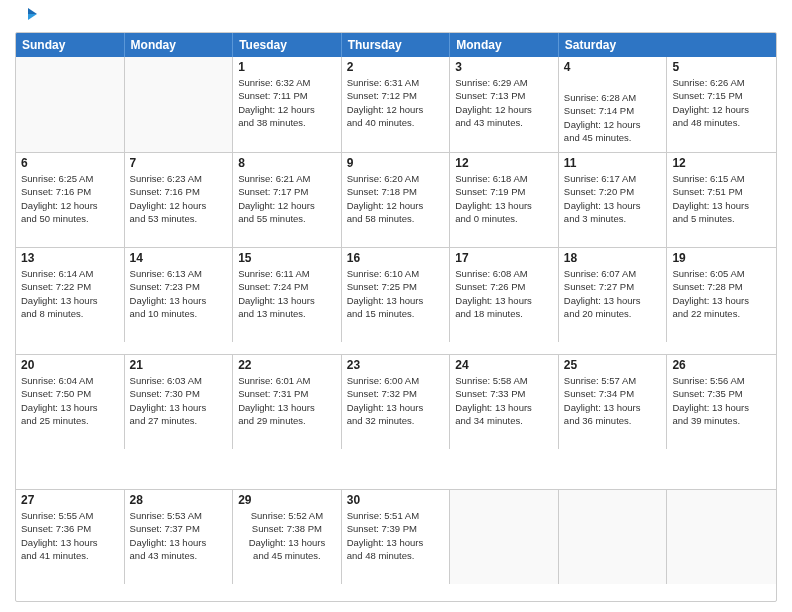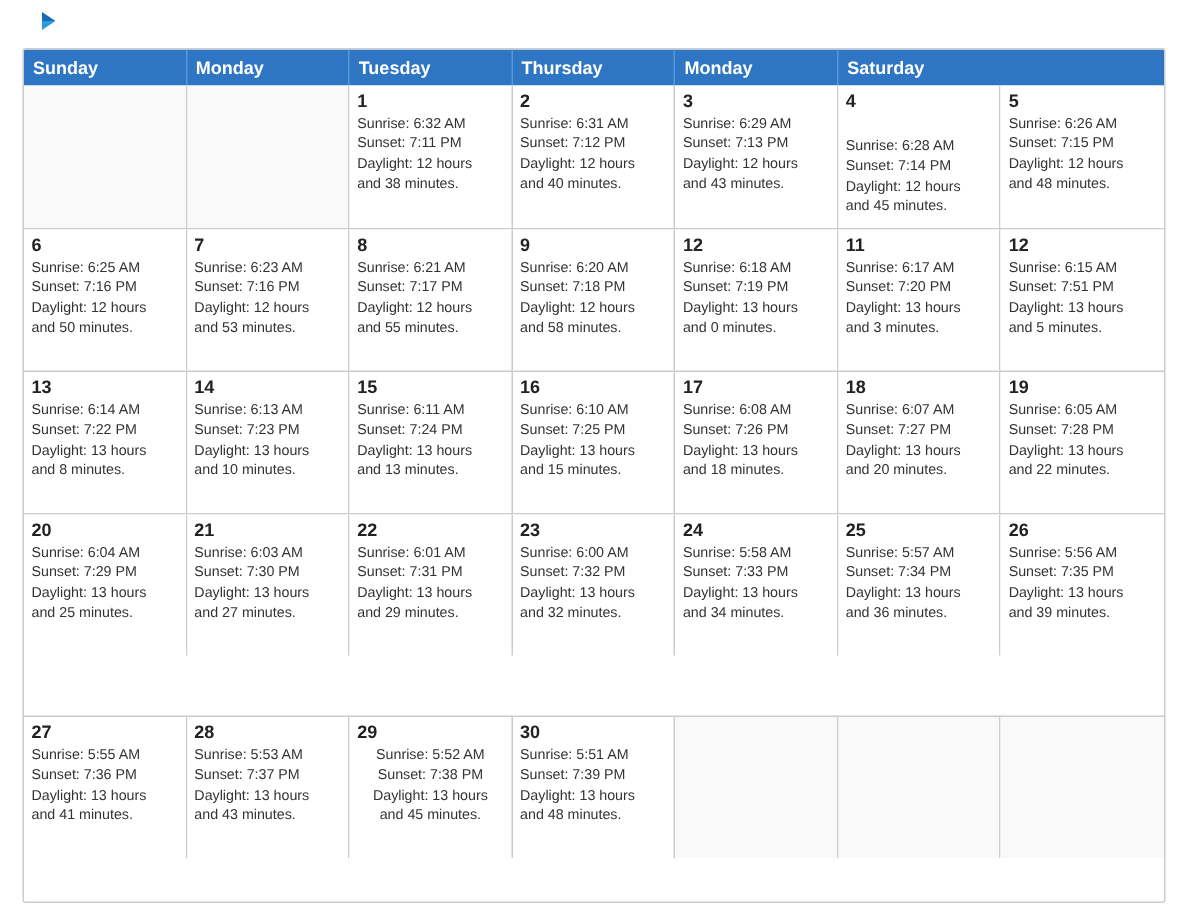--- a/index.html
+++ b/index.html
@@ -271,25 +271,25 @@
 and 20 minutes.</div>
           </div>
           <div class="cal-cell">
             <div class="day-num">19</div>
             <div class="day-info" style="white-space: pre-line;">Sunrise: 6:05 AM
 Sunset: 7:28 PM
 Daylight: 13 hours
 and 22 minutes.</div>
           </div>
         </div>
-        <div class="cal-row" style="min-height: 95px;">
+        <div class="cal-row" style="min-height: 95px; margin-top: 12px;">
           <div class="cal-cell">
             <div class="day-num">20</div>
             <div class="day-info" style="white-space: pre-line;">Sunrise: 6:04 AM
-Sunset: 7:29 PM
+Sunset: 7:50 PM
 Daylight: 13 hours
 and 25 minutes.</div>
           </div>
           <div class="cal-cell">
             <div class="day-num">21</div>
             <div class="day-info" style="white-space: pre-line;">Sunrise: 6:03 AM
 Sunset: 7:30 PM
 Daylight: 13 hours
 and 27 minutes.</div>
           </div>

